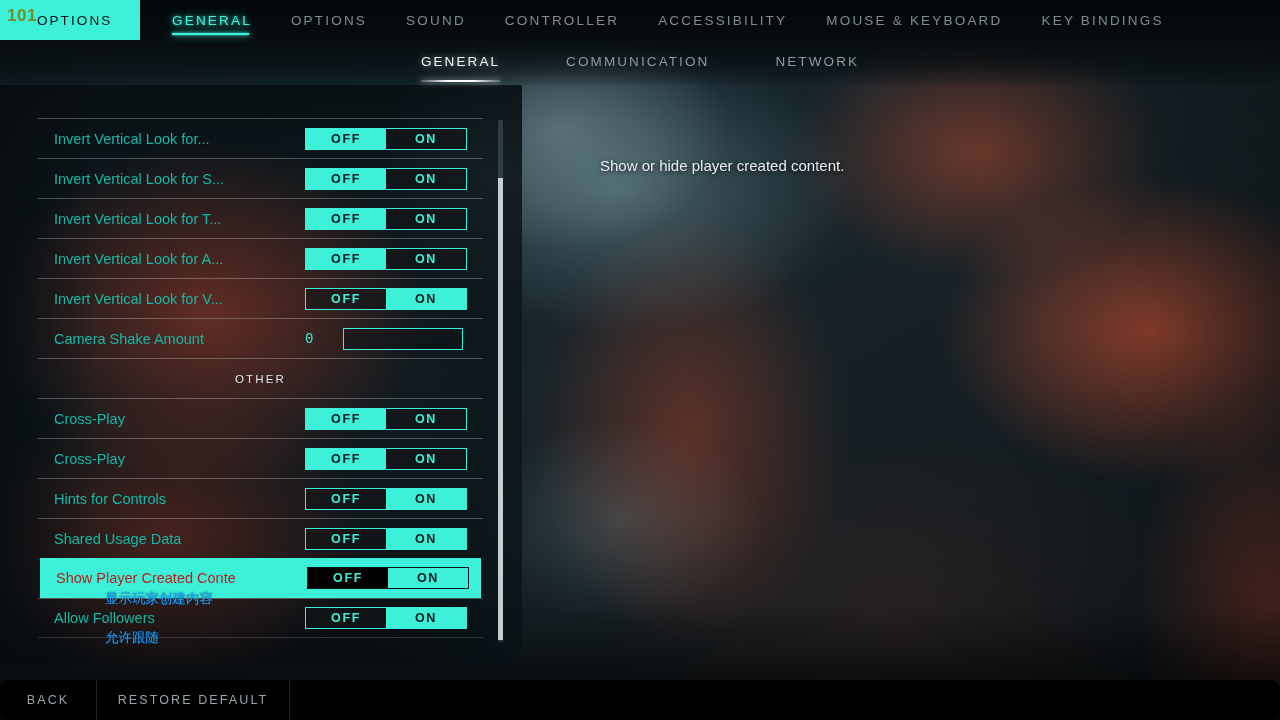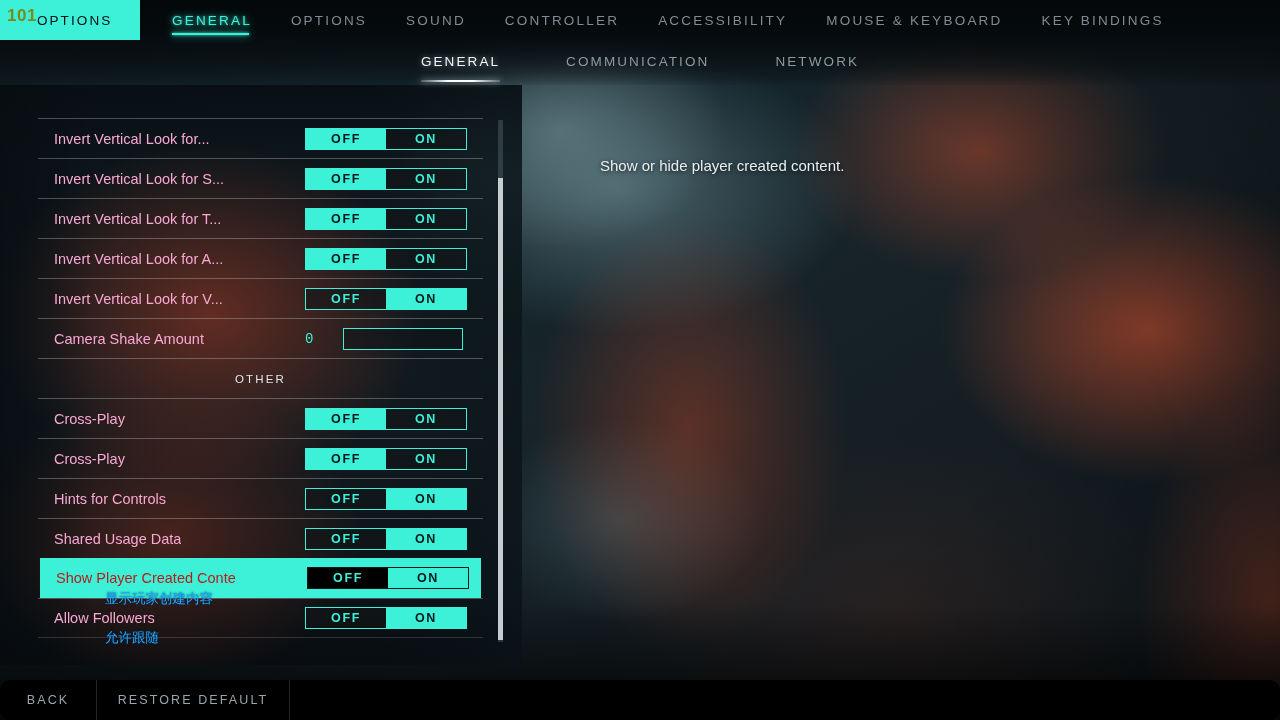--- a/index.html
+++ b/index.html
@@ -101,21 +101,21 @@
   .settings-panel {
     position:absolute; left:38px; top:118px; width:445px; height:540px; z-index:12;
   }
   .srow {
     position:relative; height:40px; display:flex; align-items:center;
     border-top:1px solid rgba(205,212,216,.33);
     cursor:pointer;
   }
   .srow:last-child { border-bottom:1px solid rgba(205,212,216,.18); }
   .srow .label {
-    font-size:14.5px; color:#f9a8d4; margin-left:16px; white-space:nowrap;
+    font-size:14.5px; color:#14b8a6; margin-left:16px; white-space:nowrap;
     overflow:hidden; flex:0 0 auto; max-width:250px;
   }
   .srow.section {
     justify-content:center; height:40px; cursor:default;
   }
   .srow.section .label {
     margin-left:0; font-size:11.5px; letter-spacing:2.2px; color:#dfe7ea;text-align:right;
   }
 
   

